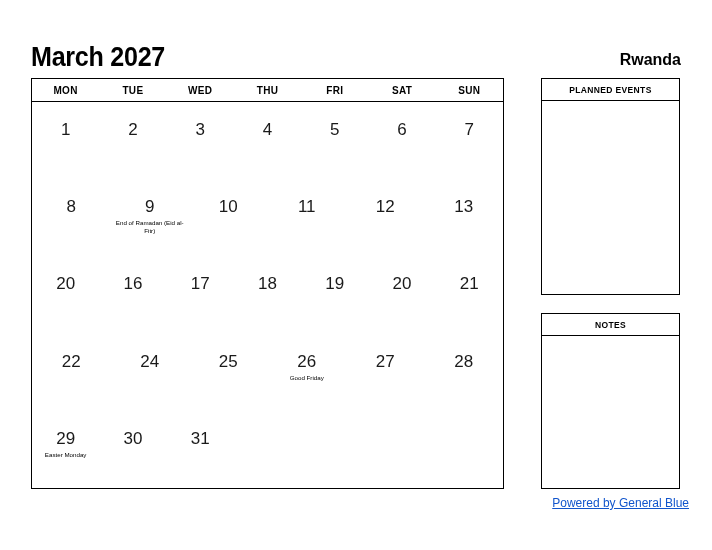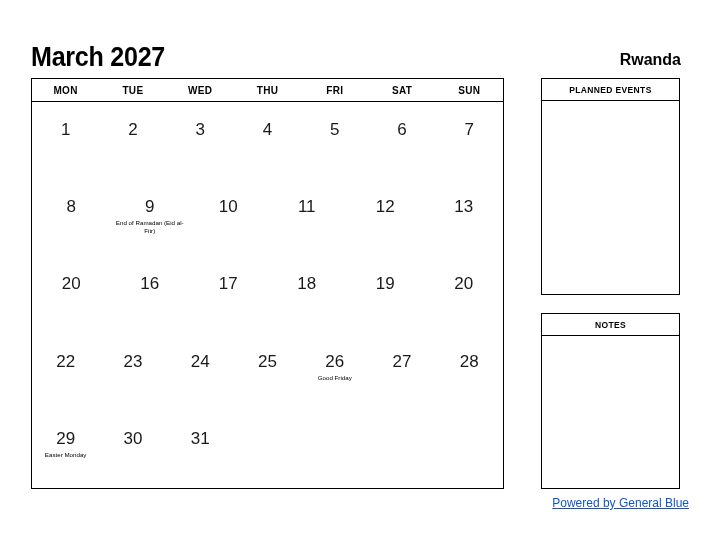--- a/index.html
+++ b/index.html
@@ -238,27 +238,27 @@
           </div>
           <div class="day-cell">
             <span class="day-num">18</span>
           </div>
           <div class="day-cell">
             <span class="day-num">19</span>
           </div>
           <div class="day-cell">
             <span class="day-num">20</span>
           </div>
+          <div class="day-cell">
+            <span class="day-num">21</span>
+          </div>
         </div>
         <div class="week-row">
           <div class="day-cell">
             <span class="day-num">22</span>
-          </div>
-          <div class="day-cell">
-            <span class="day-num">23</span>
           </div>
           <div class="day-cell">
             <span class="day-num">24</span>
           </div>
           <div class="day-cell">
             <span class="day-num">25</span>
           </div>
           <div class="day-cell">
             <span class="day-num">26</span>
             <span class="day-events">

